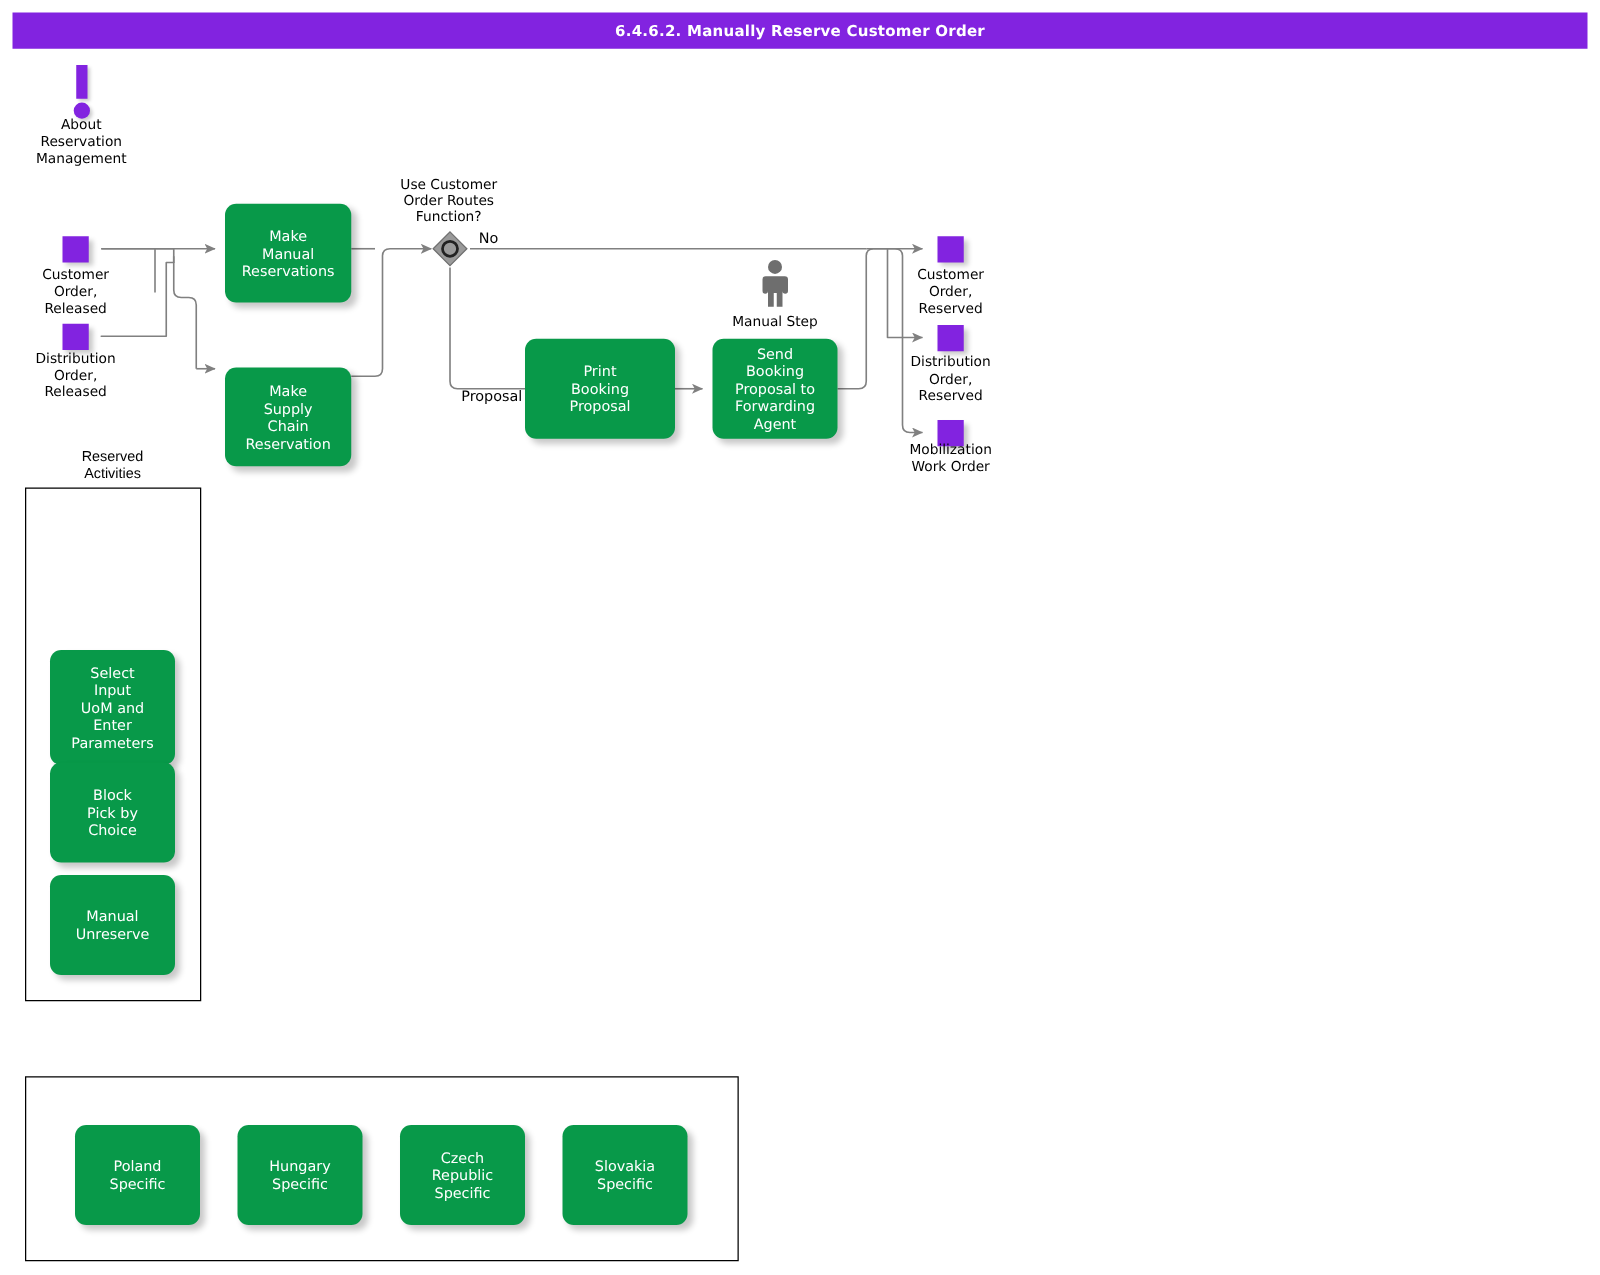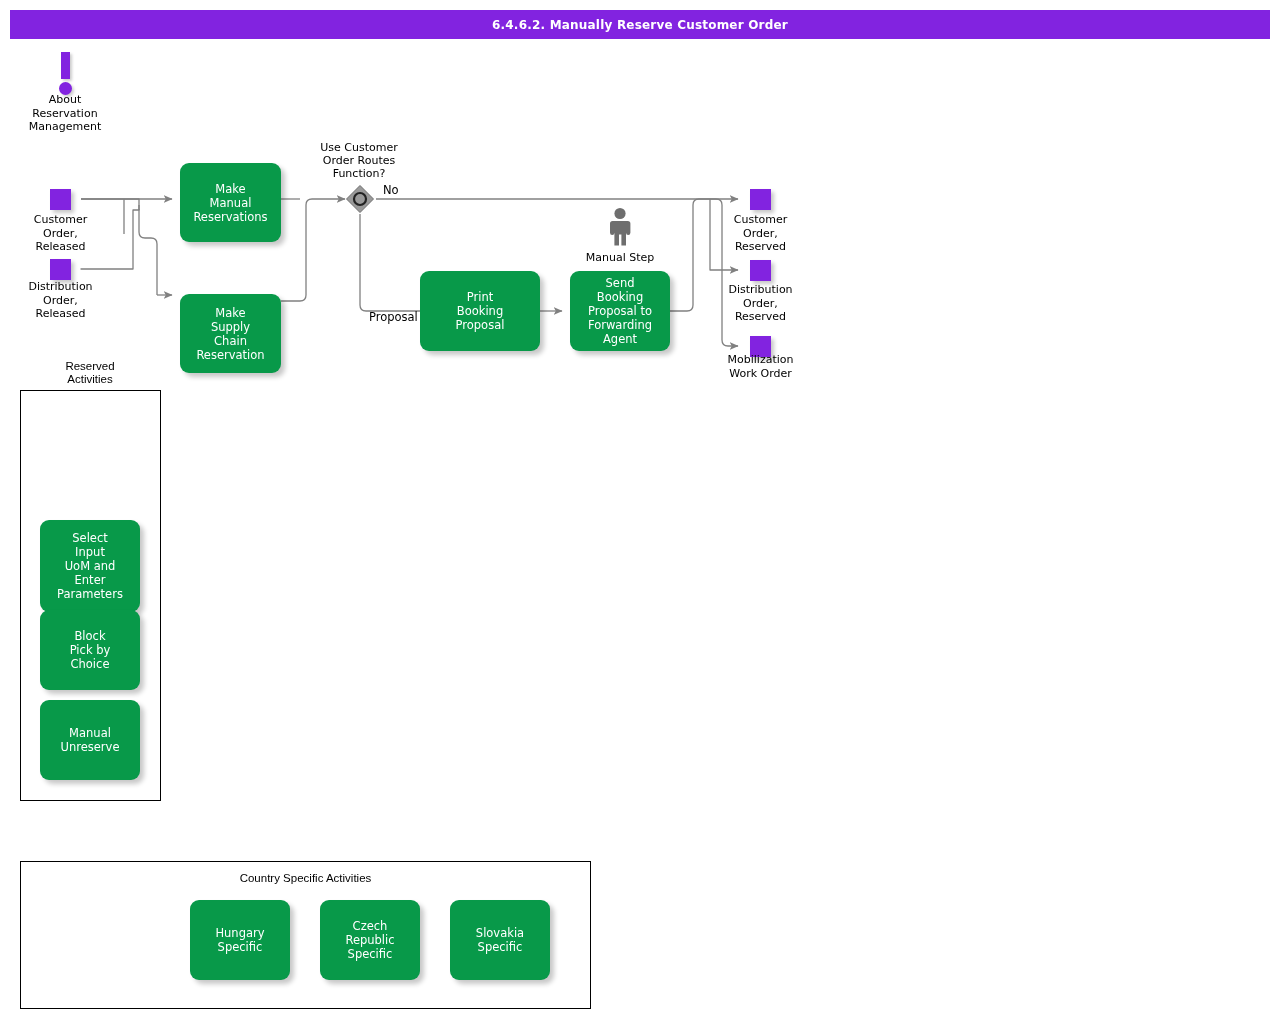--- a/index.html
+++ b/index.html
@@ -174,21 +174,21 @@
 
   <div class="task" style="left:40px;top:520px;width:100px;height:92px;white-space:pre-line;">Select Input
 UoM and Enter
 Parameters</div>
   <div class="task" style="left:40px;top:610px;width:100px;height:80px;white-space:pre-line;">Block Pick by
 Choice</div>
   <div class="task" style="left:40px;top:700px;width:100px;height:80px;white-space:pre-line;">Manual
 Unreserve</div>
 
   <div class="frame" style="left:20px;top:861px;width:571px;height:148px;"></div>
-  <div class="frametitle" style="left:20px;top:872px;width:571px;">Country Specific Activities</div>
 
+  <div class="task" style="left:60px;top:900px;width:100px;height:80px;white-space:pre-line;">Poland Specific</div>
   <div class="task" style="left:190px;top:900px;width:100px;height:80px;white-space:pre-line;">Hungary Specific</div>
   <div class="task" style="left:320px;top:900px;width:100px;height:80px;white-space:pre-line;">Czech Republic
 Specific</div>
   <div class="task" style="left:450px;top:900px;width:100px;height:80px;white-space:pre-line;">Slovakia
 Specific</div>
 
 </div>
 
 </body></html>

